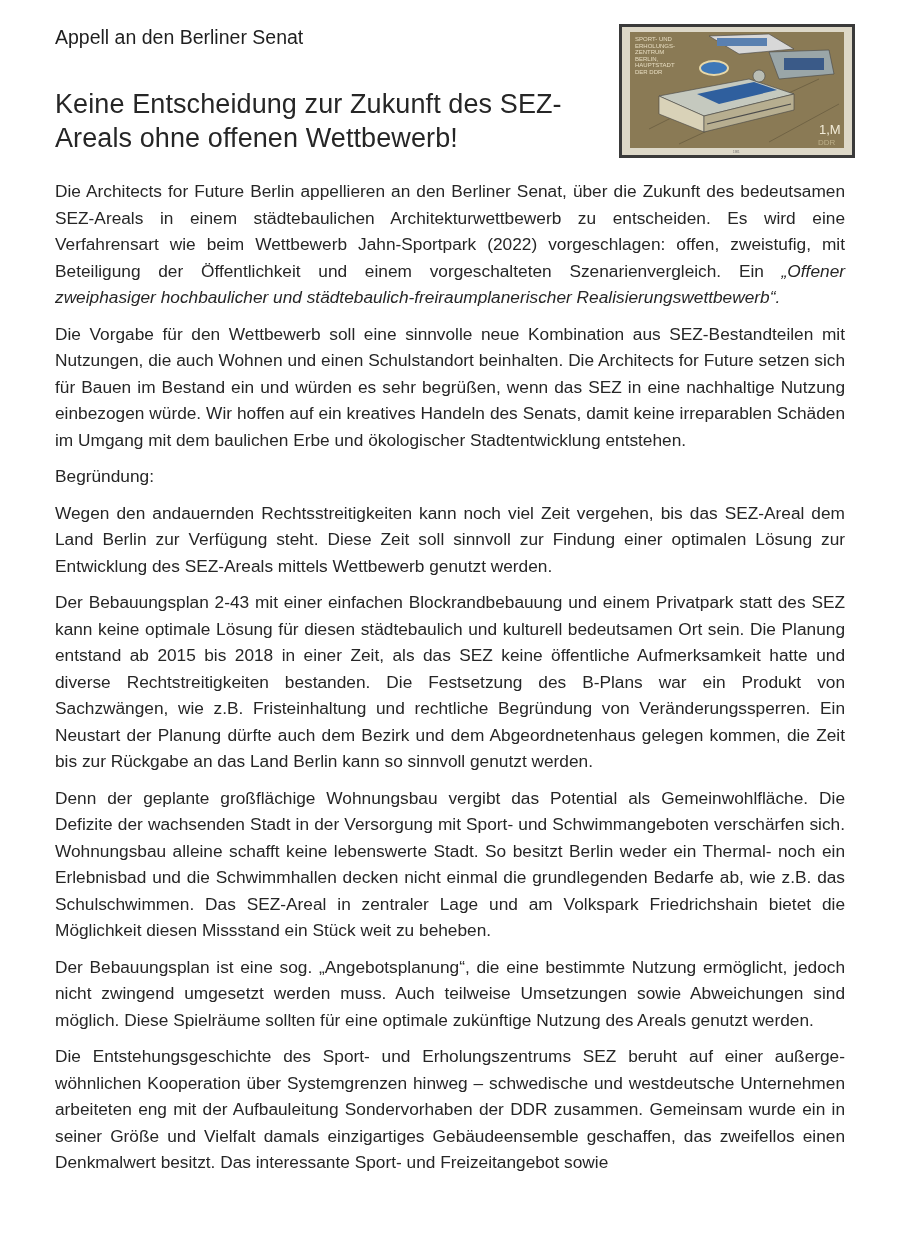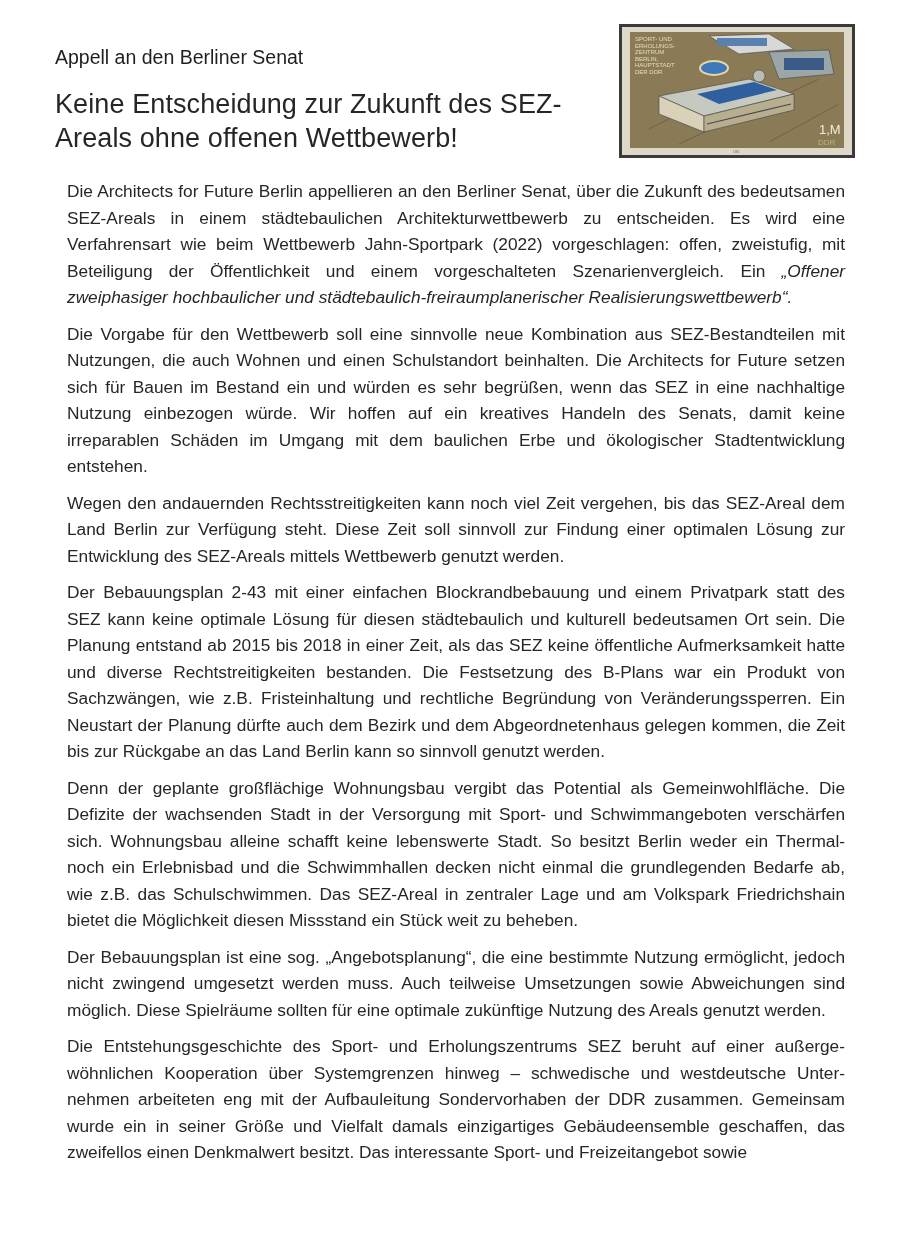--- a/index.html
+++ b/index.html
@@ -1,24 +1,24 @@
 <!DOCTYPE html>
 <html><head>
   <meta charset="utf-8">
   <style>
     html, body { margin: 0; padding: 0; background: #ffffff; }
     body { width: 906px; height: 1250px; overflow: hidden; position: relative;
            font-family: "Liberation Sans", sans-serif; color: #222222; }
-    .kicker { position: absolute; left: 55px; top: 46px; font-size: 19.5px; color: #1f1f1f; }
+    .kicker { position: absolute; left: 55px; top: 26px; font-size: 19.5px; color: #1f1f1f; }
     .title { position: absolute; left: 55px; top: 87px; width: 560px; font-size: 27px; font-weight: normal;
              line-height: 34px; color: #262626; letter-spacing: 0.1px; margin: 0; }
     .stamp { position: absolute; left: 619px; top: 24px; width: 236px; height: 134px; }
     .body { position: absolute; left: 55px; top: 178px; width: 790px; font-size: 17.3px; line-height: 26.5px;
             color: #262626; }
-    .body p { margin: 0 0 10px 12px; text-align: justify; hyphens: manual; }
+    .body p { margin: 0 0 10px 0; text-align: justify; hyphens: manual; }
     .body p.label { text-align: left; }
     .body em { font-style: italic; }
   </style>
 </head>
 <body>
 
 <div class="kicker">Appell an den Berliner Senat</div>
 <h1 class="title">Keine Entscheidung zur Zukunft des SEZ-Areals ohne offenen Wettbewerb!</h1>
 
 <svg class="stamp" viewBox="0 0 236 134" xmlns="http://www.w3.org/2000/svg">
@@ -52,18 +52,19 @@
     <text x="16" y="49.5">DER DDR</text>
   </g>
   <text x="200" y="110" font-family="Liberation Sans, sans-serif" font-size="13" fill="#f2ecd8">1,M</text>
   <text x="199" y="121" font-family="Liberation Sans, sans-serif" font-size="8" fill="#bdb08a">DDR</text>
   <text x="114" y="128.5" font-family="Liberation Sans, sans-serif" font-size="3" fill="#6b6b6b">1981</text>
 </svg>
 
 <div class="body">
   <p><span>Die Architects for Future Berlin appellieren an den Berliner Senat, über die Zukunft des bedeut­samen SEZ-Areals in einem städtebaulichen Architekturwettbewerb zu entscheiden. Es wird eine Verfahrensart wie beim Wettbewerb Jahn-Sportpark (2022) vorgeschlagen: offen, zwei­stufig, mit Beteiligung der Öffentlichkeit und einem vorgeschalteten Szenarienvergleich. Ein </span><em>„Offener zweiphasiger hochbaulicher und städtebaulich-freiraumplanerischer Realisierungs­wettbewerb“.</em></p>
   <p>Die Vorgabe für den Wettbewerb soll eine sinnvolle neue Kombination aus SEZ-Bestandteilen mit Nutzungen, die auch Wohnen und einen Schulstandort beinhalten. Die Architects for Future setzen sich für Bauen im Bestand ein und würden es sehr begrüßen, wenn das SEZ in eine nachhaltige Nutzung einbezogen würde. Wir hoffen auf ein kreatives Handeln des Senats, damit keine irreparablen Schäden im Umgang mit dem baulichen Erbe und ökologischer Stadtentwicklung entstehen.</p>
+  <p class="label">Begründung:</p>
   <p>Wegen den andauernden Rechtsstreitigkeiten kann noch viel Zeit vergehen, bis das SEZ-Are­al dem Land Berlin zur Verfügung steht. Diese Zeit soll sinnvoll zur Findung einer optimalen Lösung zur Entwicklung des SEZ-Areals mittels Wettbewerb genutzt werden.</p>
   <p>Der Bebauungsplan 2-43 mit einer einfachen Blockrandbebauung und einem Privatpark statt des SEZ kann keine optimale Lösung für diesen städtebaulich und kulturell bedeutsamen Ort sein. Die Planung entstand ab 2015 bis 2018 in einer Zeit, als das SEZ keine öffentliche Auf­merksamkeit hatte und diverse Rechtstreitigkeiten bestanden. Die Festsetzung des B-Plans war ein Produkt von Sachzwängen, wie z.B. Fristeinhaltung und rechtliche Begründung von Veränderungssperren. Ein Neustart der Planung dürfte auch dem Bezirk und dem Abgeord­netenhaus gelegen kommen, die Zeit bis zur Rückgabe an das Land Berlin kann so sinnvoll genutzt werden.</p>
   <p>Denn der geplante großflächige Wohnungsbau vergibt das Potential als Gemeinwohlfläche. Die Defizite der wachsenden Stadt in der Versorgung mit Sport- und Schwimmangeboten verschär­fen sich. Wohnungsbau alleine schafft keine lebenswerte Stadt. So besitzt Berlin weder ein Thermal- noch ein Erlebnisbad und die Schwimmhallen decken nicht einmal die grundlegenden Bedarfe ab, wie z.B. das Schulschwimmen. Das SEZ-Areal in zentraler Lage und am Volkspark Friedrichshain bietet die Möglichkeit diesen Missstand ein Stück weit zu beheben.</p>
   <p>Der Bebauungsplan ist eine sog. „Angebotsplanung“, die eine bestimmte Nutzung ermöglicht, jedoch nicht zwingend umgesetzt werden muss. Auch teilweise Umsetzungen sowie Abwei­chungen sind möglich. Diese Spielräume sollten für eine optimale zukünftige Nutzung des Areals genutzt werden.</p>
   <p>Die Entstehungsgeschichte des Sport- und Erholungszentrums SEZ beruht auf einer außerge­wöhnlichen Kooperation über Systemgrenzen hinweg – schwedische und westdeutsche Unter­nehmen arbeiteten eng mit der Aufbauleitung Sondervorhaben der DDR zusammen. Gemein­sam wurde ein in seiner Größe und Vielfalt damals einzigartiges Gebäudeensemble geschaffen, das zweifellos einen Denkmalwert besitzt. Das interessante Sport- und Freizeitangebot sowie</p>
 </div>
 
 </body></html>

